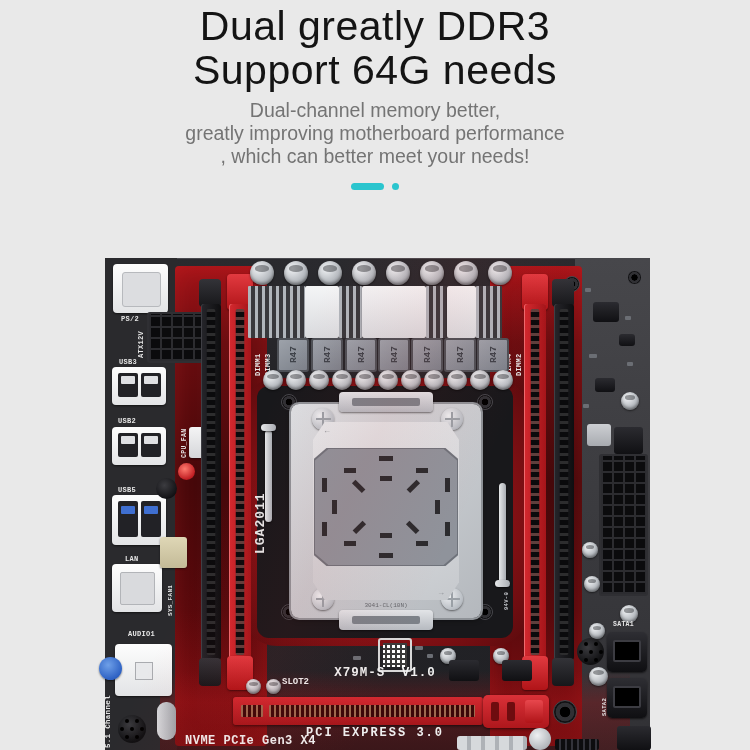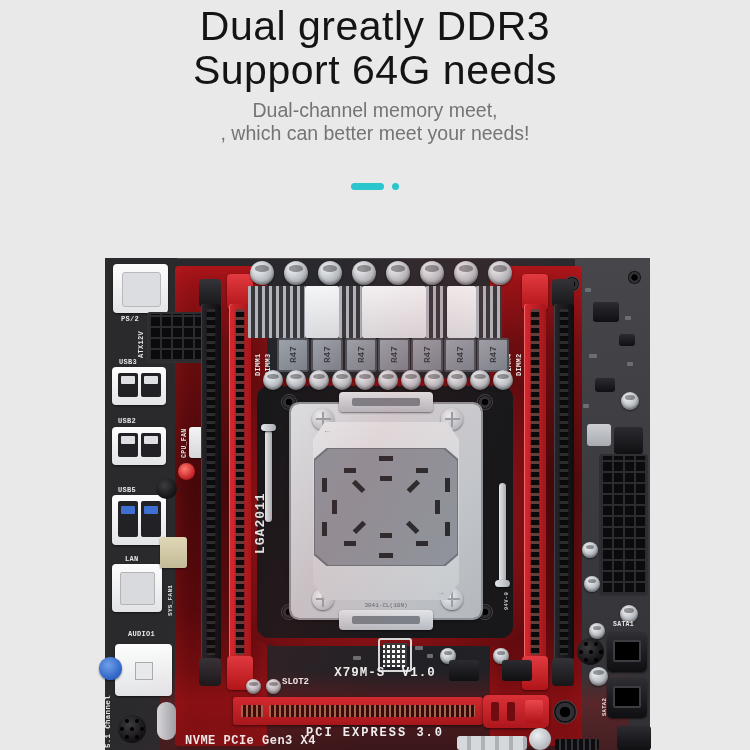--- a/index.html
+++ b/index.html
@@ -100,21 +100,22 @@
   .smd{background:#6b6e74;border-radius:1px;}
 </style>
 </head>
 <body>
 
 <div class="title">
   <div>Dual greatly DDR3</div>
   <div>Support 64G needs</div>
 </div>
 <div class="subtitle">
-  <div>Dual-channel memory meet,</div>
+  <div>Dual-channel memory better,</div>
+  <div>greatly improving motherboard performance</div>
   <div>, which can better meet your needs!</div>
 </div>
 <div class="divider">
   <span class="bar" style="background:#2bc5ce"></span>
   <span class="dot" style="background:#2bc5ce"></span>
 </div>
 
 <div class="board">
 
   <div class="abs leftcol"></div>

